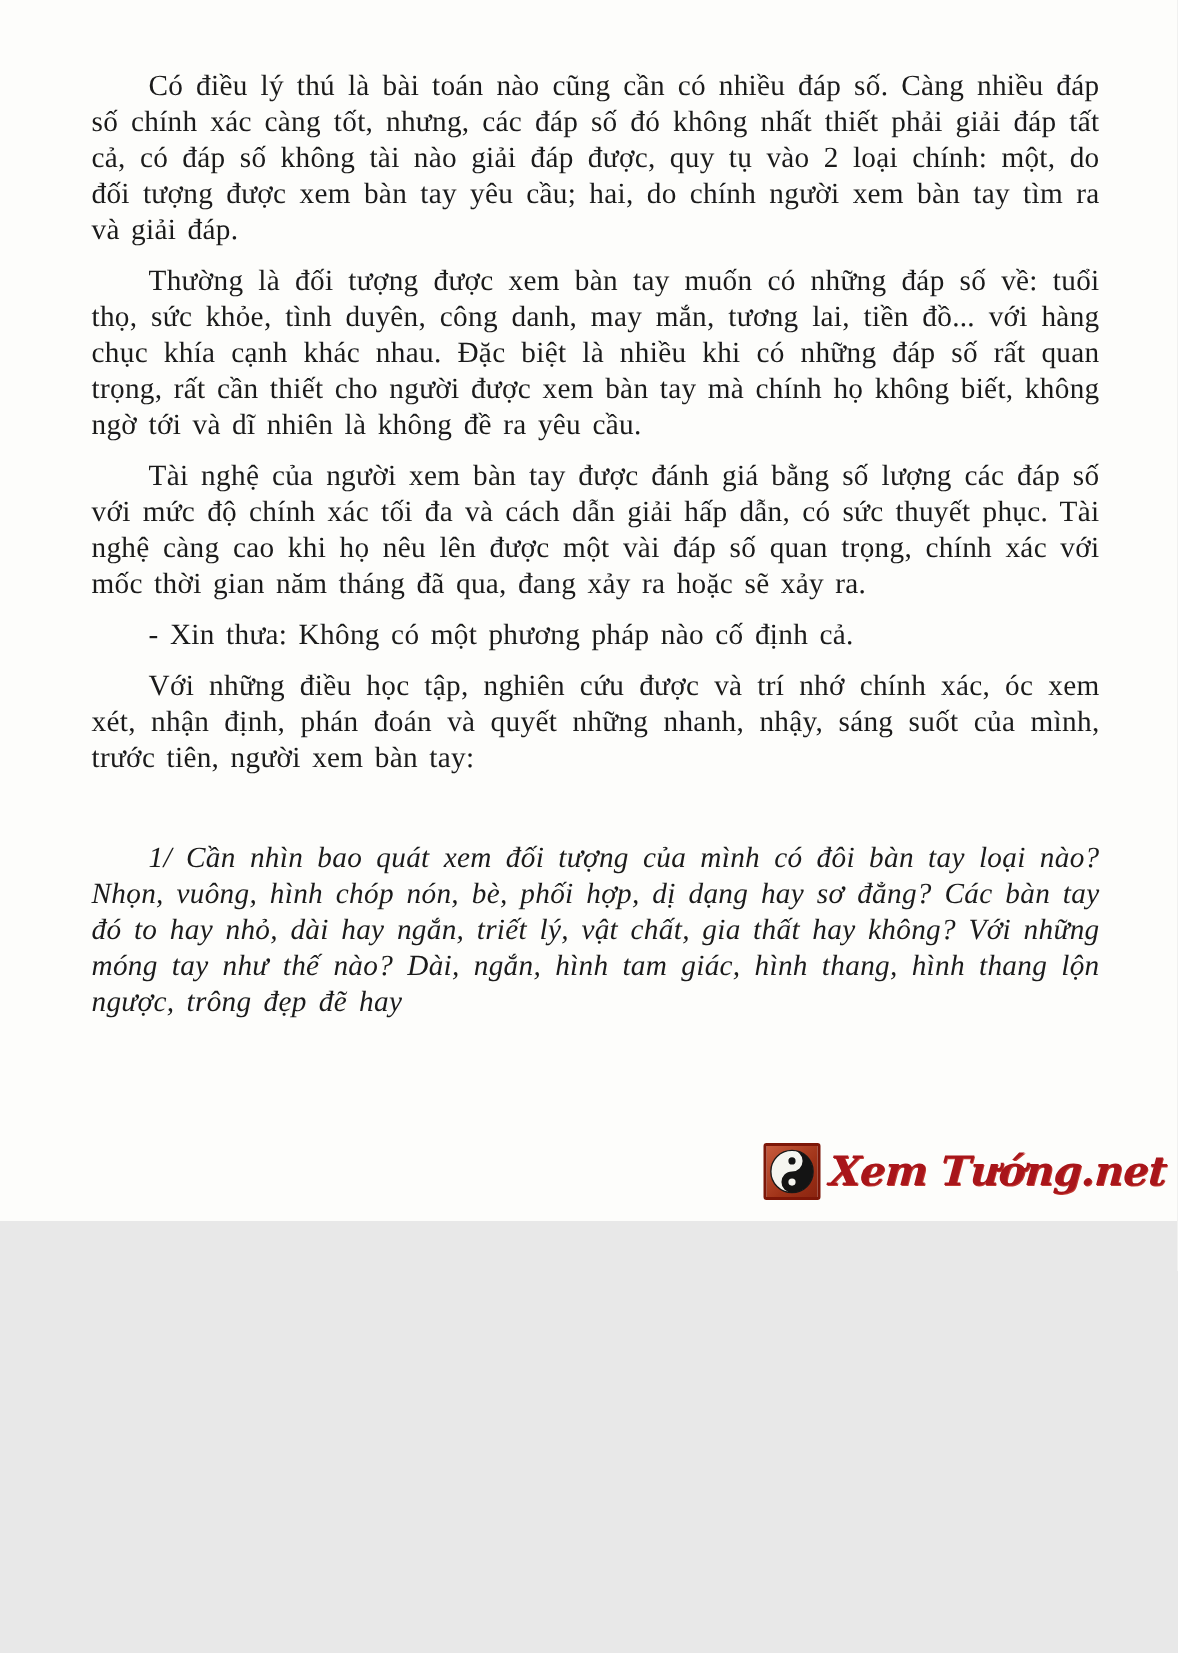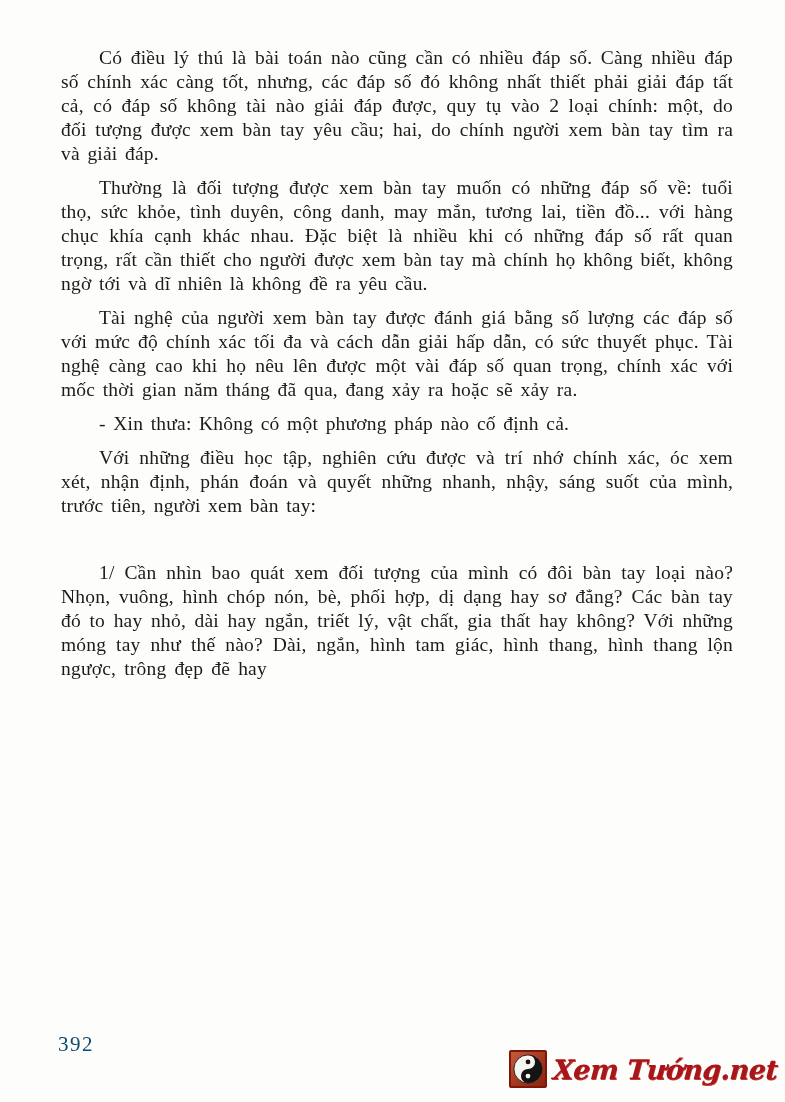--- a/index.html
+++ b/index.html
@@ -3,21 +3,21 @@
 <meta charset="utf-8">
 <style>
   html, body {
     margin: 0;
     padding: 0;
     background: #e8e8e8;
   }
   .page {
     position: relative;
     width: 785px;
-    height: 1102px;
+    height: 814px;
     margin: 0 auto;
     background: #fdfdfb;
     overflow: hidden;
     font-family: "Liberation Serif", "DejaVu Serif", serif;
     color: #1b1b1b;
   }
   .text-block {
     position: absolute;
     top: 46px;
     left: 61px;
@@ -26,20 +26,21 @@
   .para {
     margin: 0 0 10px 0;
     font-size: 19.5px;
     line-height: 24px;
     text-align: justify;
     text-indent: 38px;
     word-spacing: 2.5px;
     letter-spacing: 0.2px;
   }
   .para.italic {
+    font-style: italic;
     word-spacing: 3px;
     margin-top: 43px;
   }
   .page-number {
     position: absolute;
     left: 58px;
     top: 1032px;
     font-size: 21px;
     letter-spacing: 1.5px;
     color: #0c4a6e;

